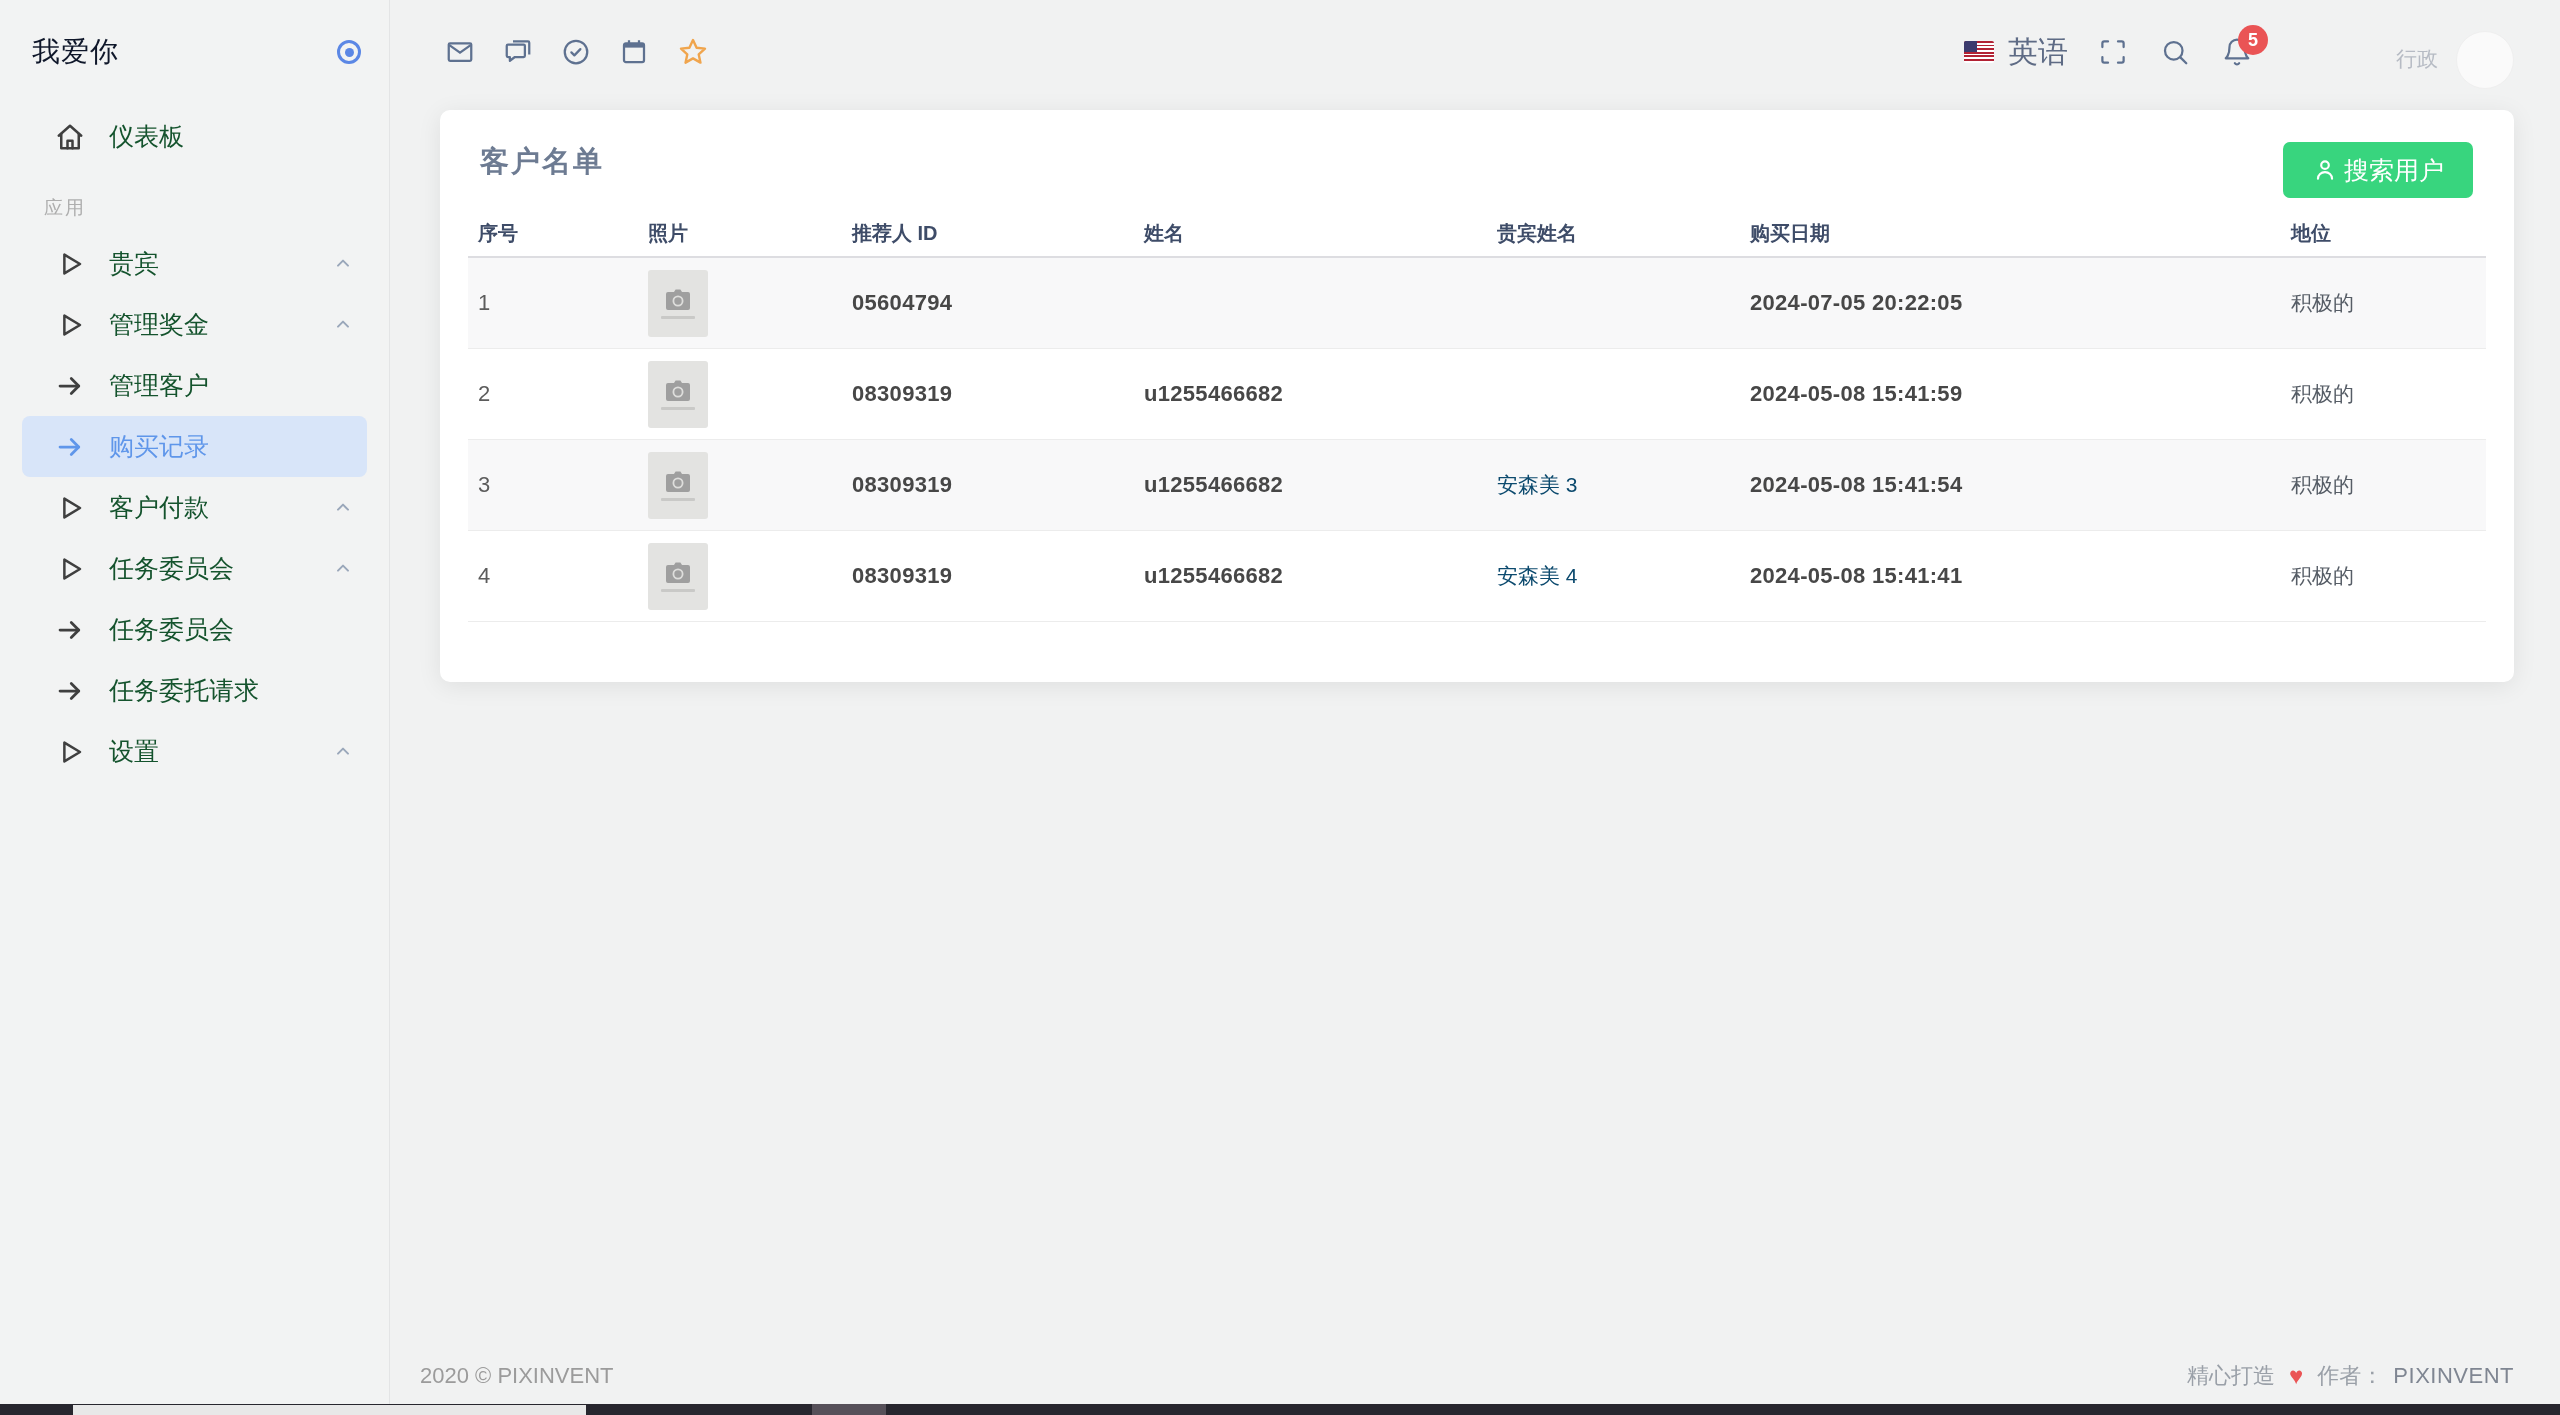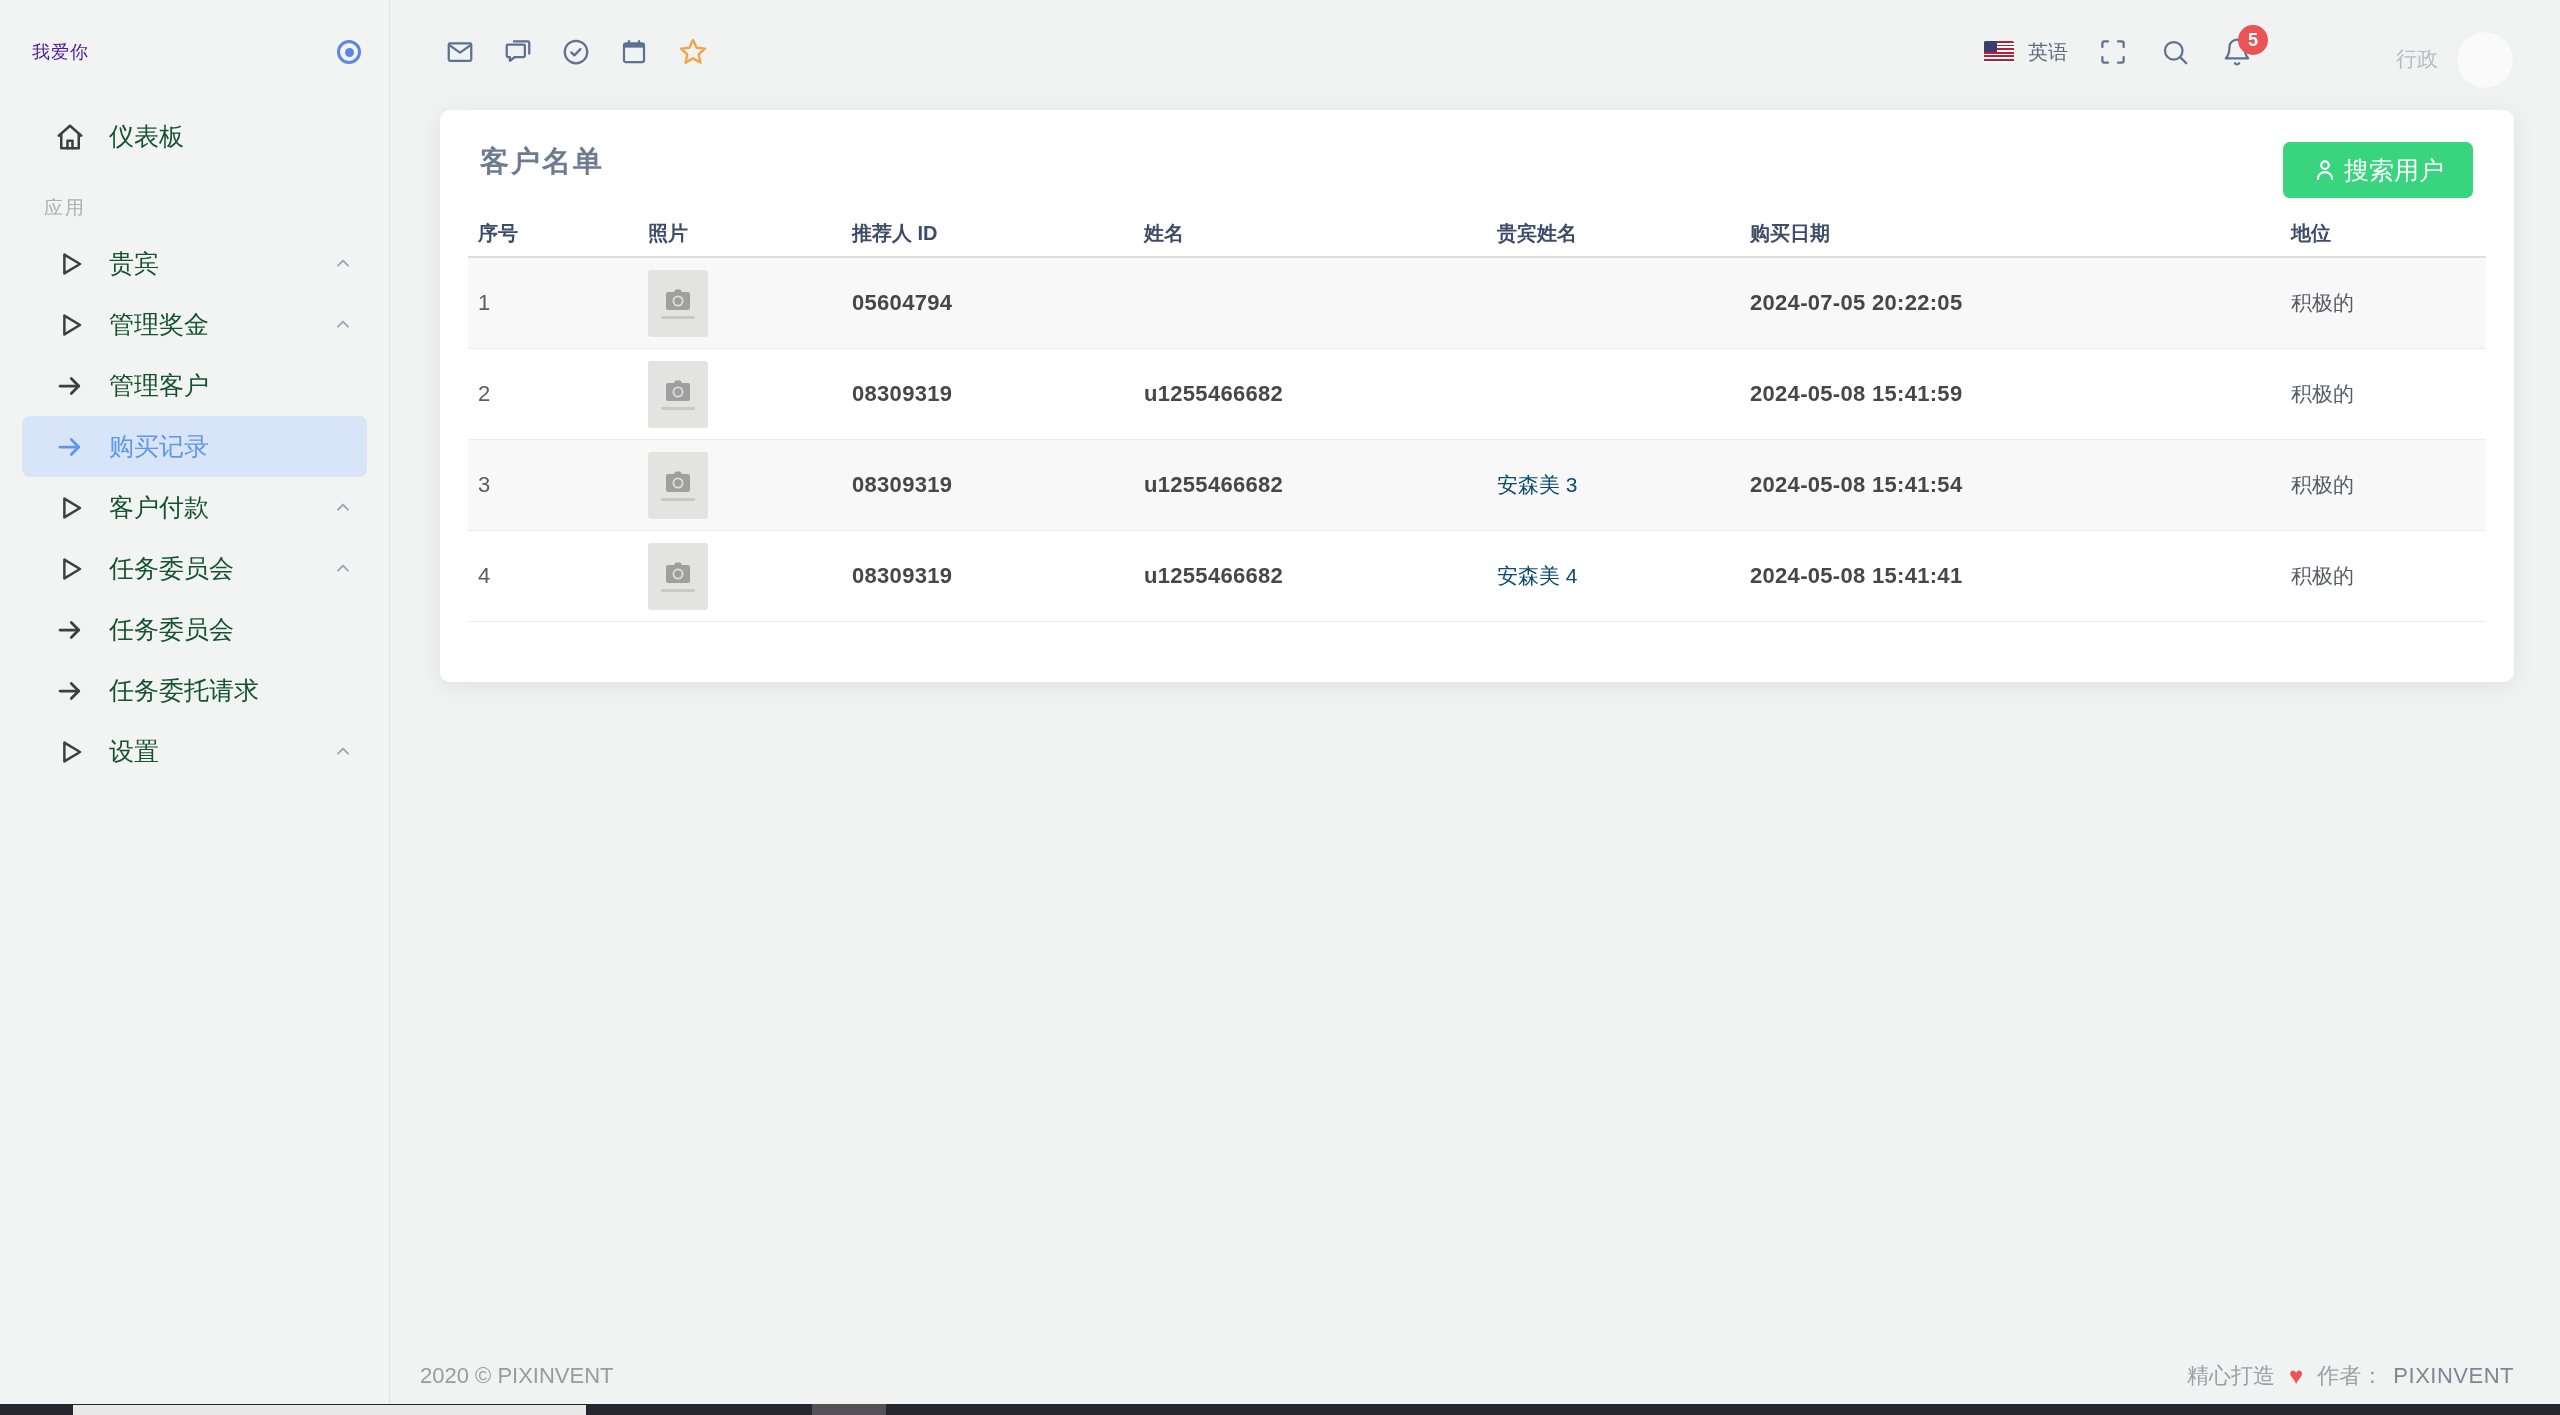--- a/index.html
+++ b/index.html
@@ -14,21 +14,21 @@
 
   
   .sidebar {
     position:absolute; left:0; top:0; width:390px; height:1404px;
     background:#f2f3f3; border-right:1px solid #e3e4e5;
   }
   .brand-row {
     height:104px; display:flex; align-items:center; justify-content:space-between;
     padding:0 28px 0 32px;
   }
-  .brand-title { font-size:18px; color:#4c1d95; letter-spacing:1px;text-align:center; }
+  .brand-title { font-size:28px; color:#0f172a; letter-spacing:1px;text-align:center; }
   .nav-toggle {
     width:24px; height:24px; border:3px solid #5b87e5; border-radius:50%;
     display:flex; align-items:center; justify-content:center; cursor:pointer;
   }
   .nav-toggle::after { content:""; width:9px; height:9px; border-radius:50%; background:#5b87e5; }
 
   .menu-item {
     display:flex; align-items:center; height:61px; margin:0 22px;
     padding:0 14px 0 33px; border-radius:8px; font-size:25px; color:#14532d;
     cursor:pointer;
@@ -54,21 +54,21 @@
   .nav-ic.star { color:#f0a54d; width:32px; height:32px; }
   .nav-ic.star svg { width:32px; height:32px; }
 
   .nav-right { display:flex; align-items:center; margin-left:auto; margin-right:46px; }
   .flag {
     width:30px; height:22px; border-radius:2px; overflow:hidden; position:relative;
     background:repeating-linear-gradient(180deg,#b22234 0 1.8px,#ffffff 1.8px 3.6px);
     cursor:pointer; flex:0 0 auto;
   }
   .flag::after { content:""; position:absolute; left:0; top:0; width:13px; height:11px; background:#3c3b6e; }
-  .lang-label { font-size:20px; color:#5e6b85; margin:0 30px 0 14px; cursor:pointer; white-space:nowrap; }
+  .lang-label { font-size:30px; color:#5e6b85; margin:0 30px 0 14px; cursor:pointer; white-space:nowrap; }
   .nav-right .nav-ic { width:30px; height:30px; color:#5e7190; cursor:pointer; }
   .nav-right .nav-ic svg { width:30px; height:30px; }
   .gap32 { margin-right:32px; }
   .bell-wrap { position:relative; cursor:pointer; }
   .badge {
     position:absolute; top:-12px; right:-16px; min-width:30px; height:30px; border-radius:15px;
     background:#ea5455; color:#fff; font-size:18px; font-weight:bold;
     display:flex; align-items:center; justify-content:center; padding:0 6px;
   }
   .user-name { margin-left:144px; margin-top:14px; font-size:21px; color:#b6bbc4; white-space:nowrap; cursor:pointer; }

